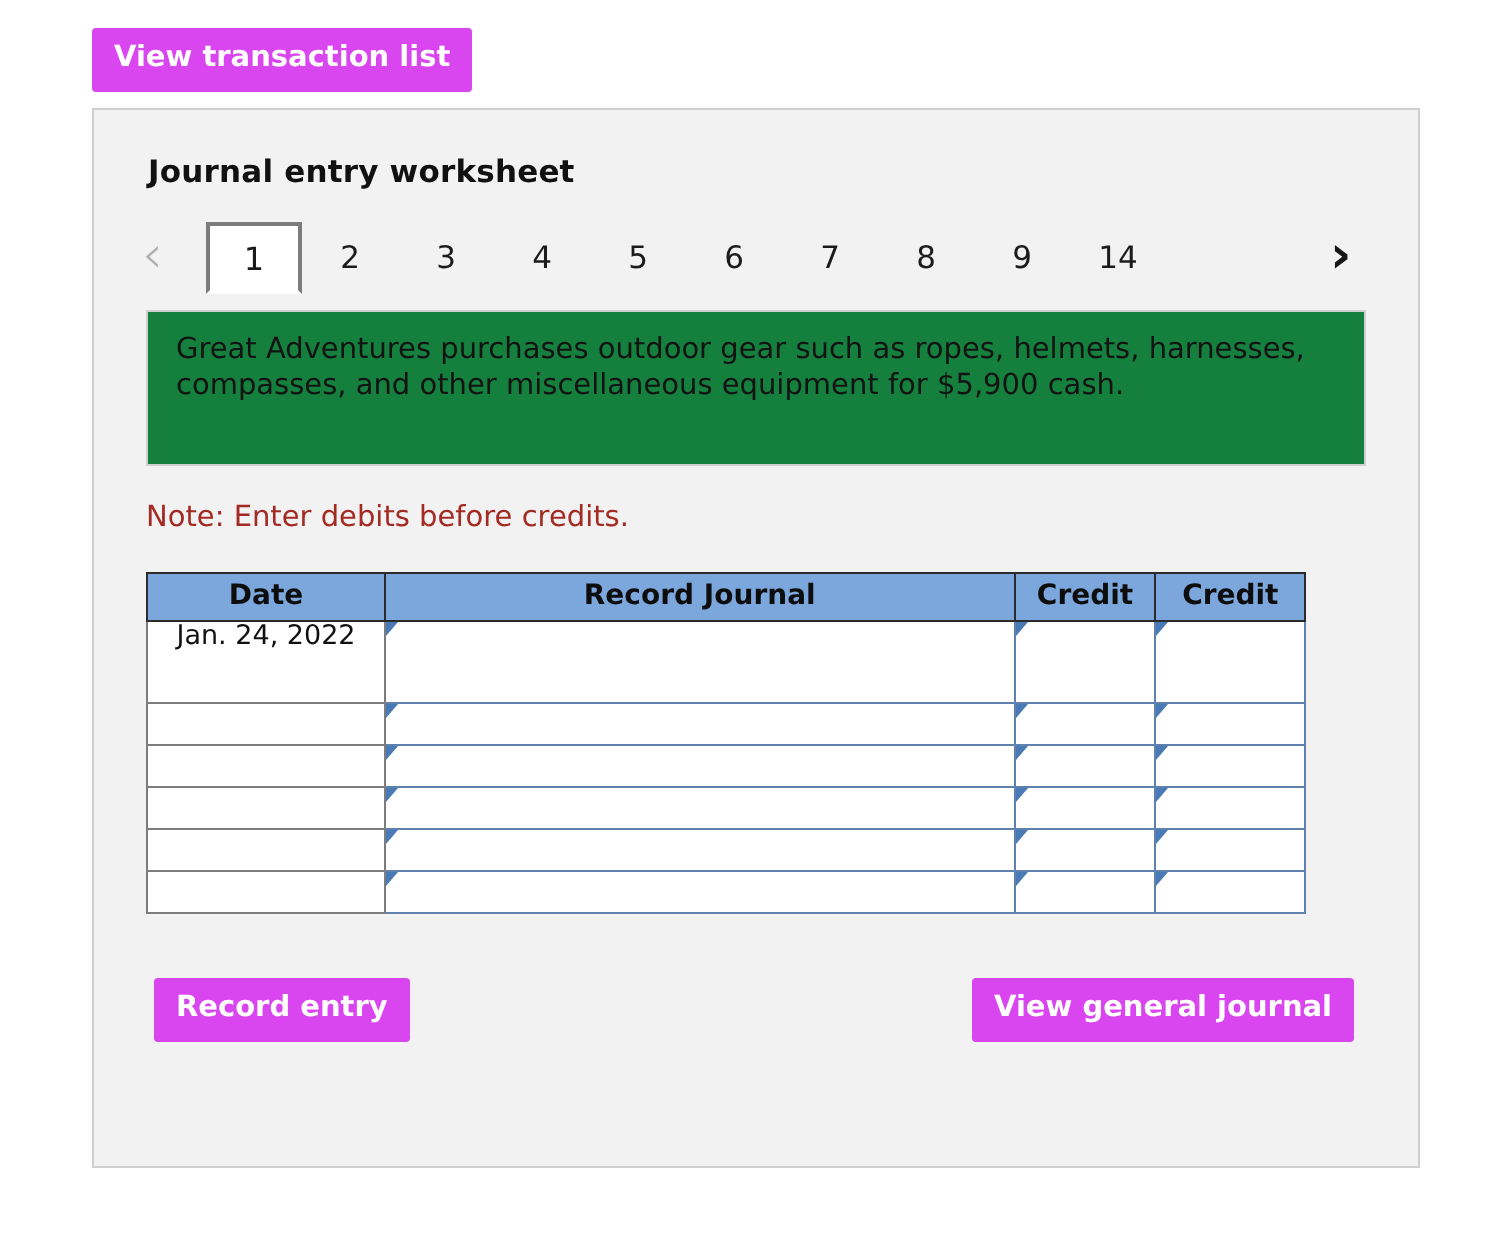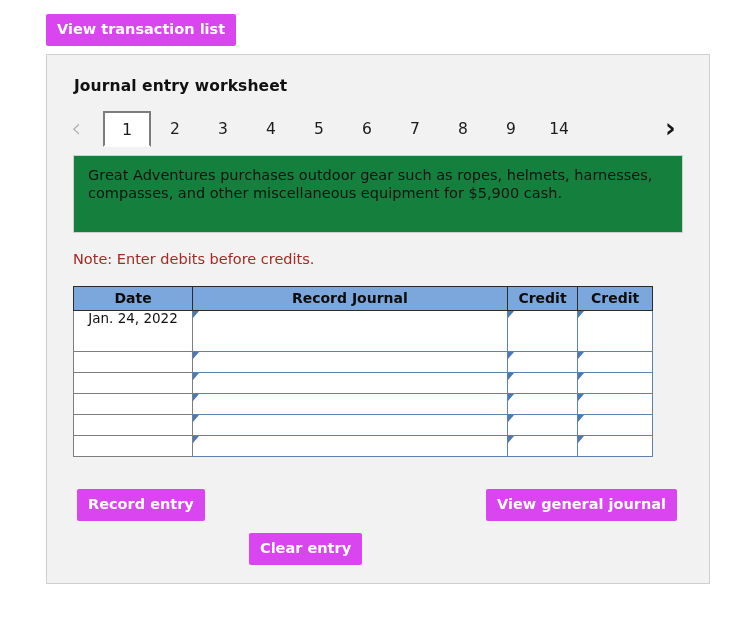--- a/index.html
+++ b/index.html
@@ -317,15 +317,14 @@
             <td class="input-cell"></td>
           </tr>
         </tbody>
     </table>
   </div>
 
   <button class="btn btn-record">Record entry</button>
 
   <button class="btn btn-viewjournal">View general journal</button>
 
-  <button class="btn btn-clear">Clear entry</button>
 
 </div>
 
 </body></html>

